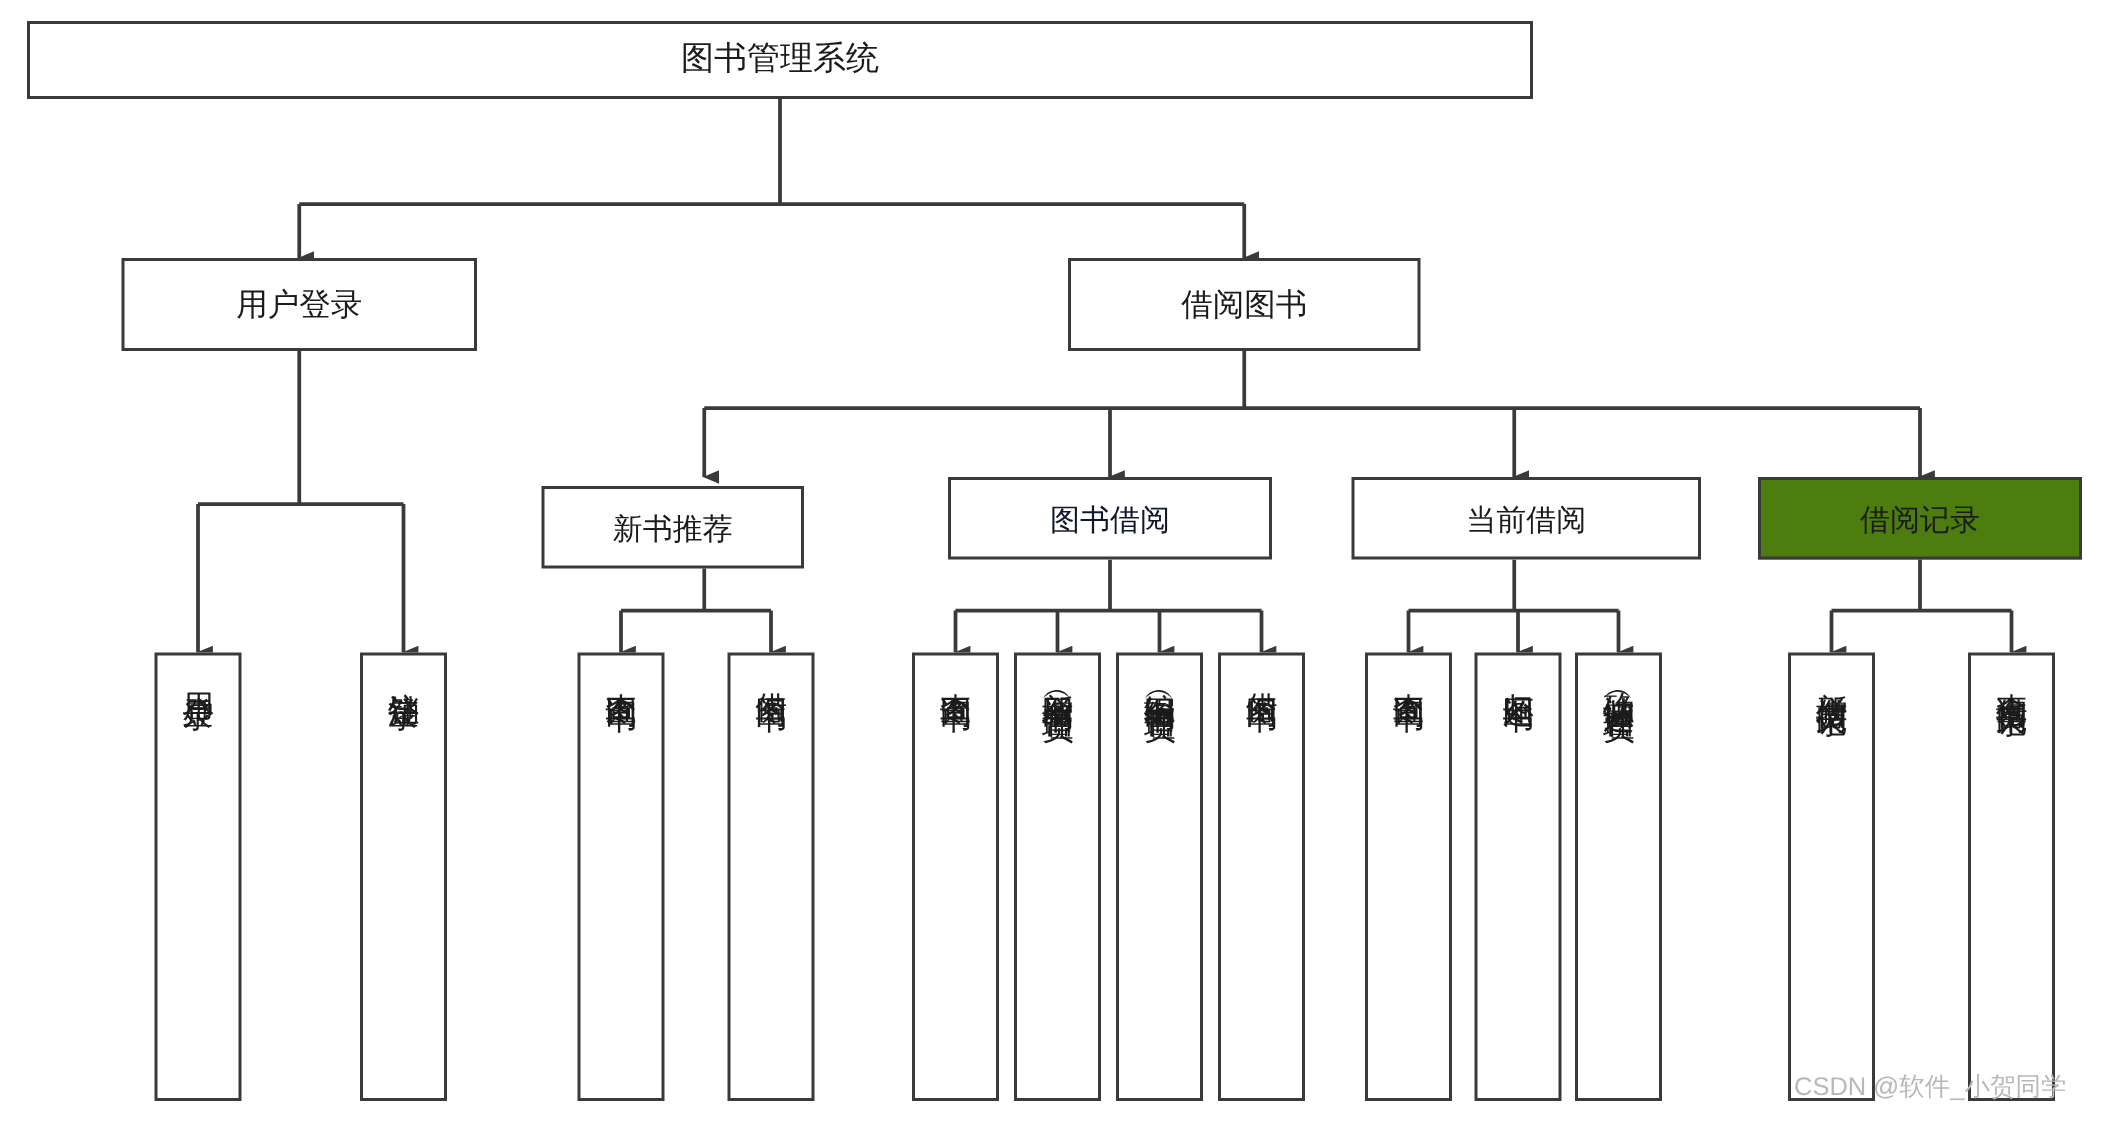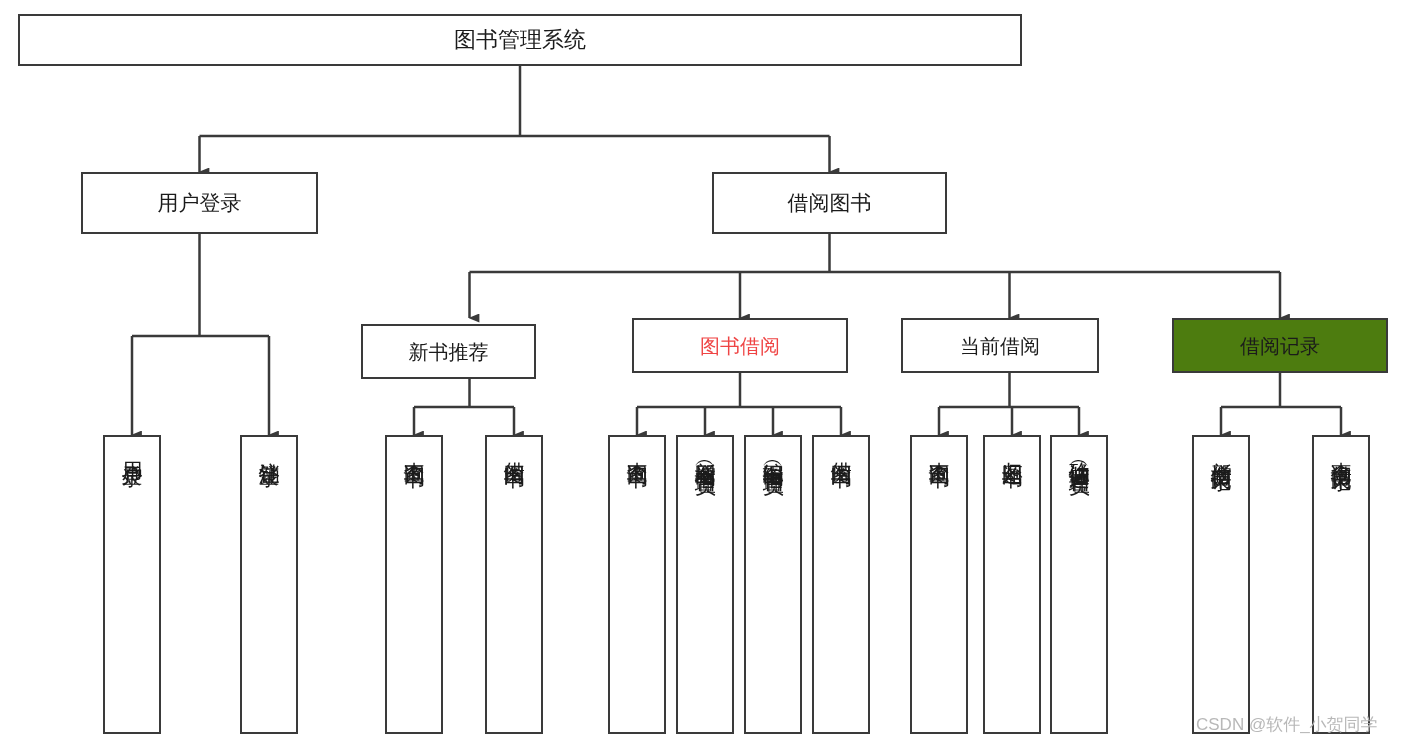--- a/index.html
+++ b/index.html
@@ -117,24 +117,24 @@
       </div>
       <div class="node level1 horizontal" style="left: 81px; top: 172px; width: 237px; height: 62px; border-color: rgb(58, 58, 58); background: rgb(255, 255, 255); color: rgb(27, 27, 27);">
         <span class="node-label">用户登录</span>
       </div>
       <div class="node level1 horizontal" style="left: 712px; top: 172px; width: 235px; height: 62px; border-color: rgb(58, 58, 58); background: rgb(255, 255, 255); color: rgb(27, 27, 27);">
         <span class="node-label">借阅图书</span>
       </div>
       <div class="node level2 horizontal" style="left: 361px; top: 324px; width: 175px; height: 55px; border-color: rgb(58, 58, 58); background: rgb(255, 255, 255); color: rgb(27, 27, 27);">
         <span class="node-label">新书推荐</span>
       </div>
-      <div class="node level2 horizontal" style="left: 632px; top: 318px; width: 216px; height: 55px; border-color: rgb(58, 58, 58); background: rgb(255, 255, 255); color: #ef4444;">
+      <div class="node level2 horizontal" style="left: 632px; top: 318px; width: 216px; height: 55px; border-color: rgb(58, 58, 58); background: rgb(255, 255, 255); color: #0f172a;">
         <span class="node-label">图书借阅</span>
       </div>
-      <div class="node level2 horizontal" style="left: 901px; top: 318px; width: 198px; height: 55px; border-color: rgb(58, 58, 58); background: rgb(255, 255, 255); color: rgb(27, 27, 27);">
+      <div class="node level2 horizontal" style="left: 901px; top: 318px; width: 233px; height: 55px; border-color: rgb(58, 58, 58); background: rgb(255, 255, 255); color: rgb(27, 27, 27);">
         <span class="node-label">当前借阅</span>
       </div>
       <div class="node level2 horizontal" style="left: 1172px; top: 318px; width: 216px; height: 55px; border-color: rgb(58, 58, 58); background: #4d7c0f; color: rgb(27, 27, 27);">
         <span class="node-label">借阅记录</span>
       </div>
       <div class="node leaf vertical" style="left: 103px; top: 435px; width: 58px; height: 299px; border-color: rgb(58, 58, 58); background: rgb(255, 255, 255); color: rgb(27, 27, 27);">
         <span class="node-label">用户登录</span>
       </div>
       <div class="node leaf vertical" style="left: 240px; top: 435px; width: 58px; height: 299px; border-color: rgb(58, 58, 58); background: rgb(255, 255, 255); color: rgb(27, 27, 27);">
         <span class="node-label">注销登录</span>

